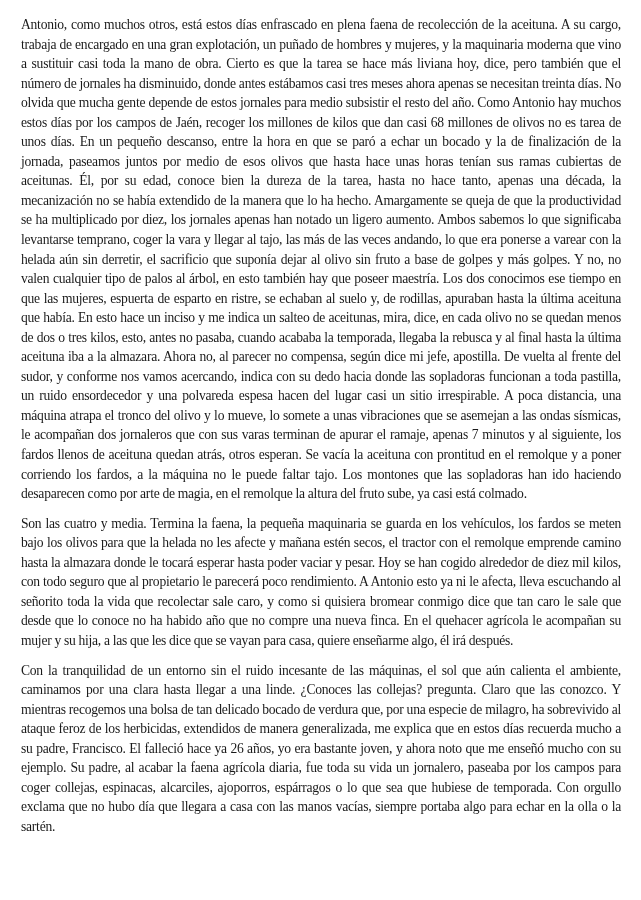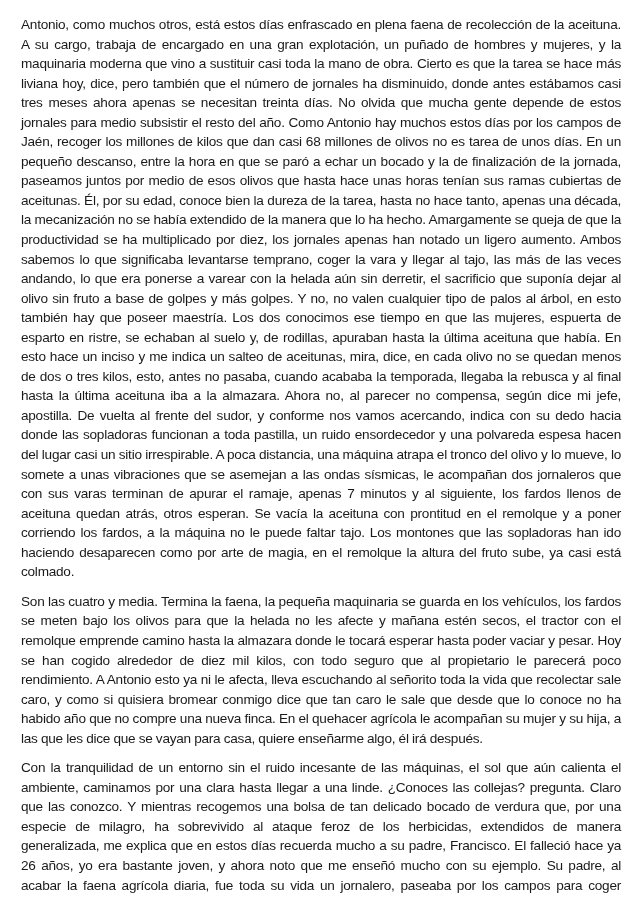--- a/index.html
+++ b/index.html
@@ -15,21 +15,21 @@
     .page {
       position: relative;
       width: 641px;
       height: 900px;
       background: #ffffff;
       box-sizing: border-box;
       padding: 15px 20px 0 21px;
     }
     .para {
       margin: 0 0 10px 0;
-      font-family: Liberation Sans, sans-serif;
+      font-family: Liberation Serif, serif;
       font-size: 13.6px;
       line-height: 19.55px;
       color: #1a1a1a;
       text-align: justify;
       letter-spacing: -0.25px;
       word-spacing: -0.2px;
       font-stretch: condensed;
       transform-origin: 0 0;
     }
   </style>

